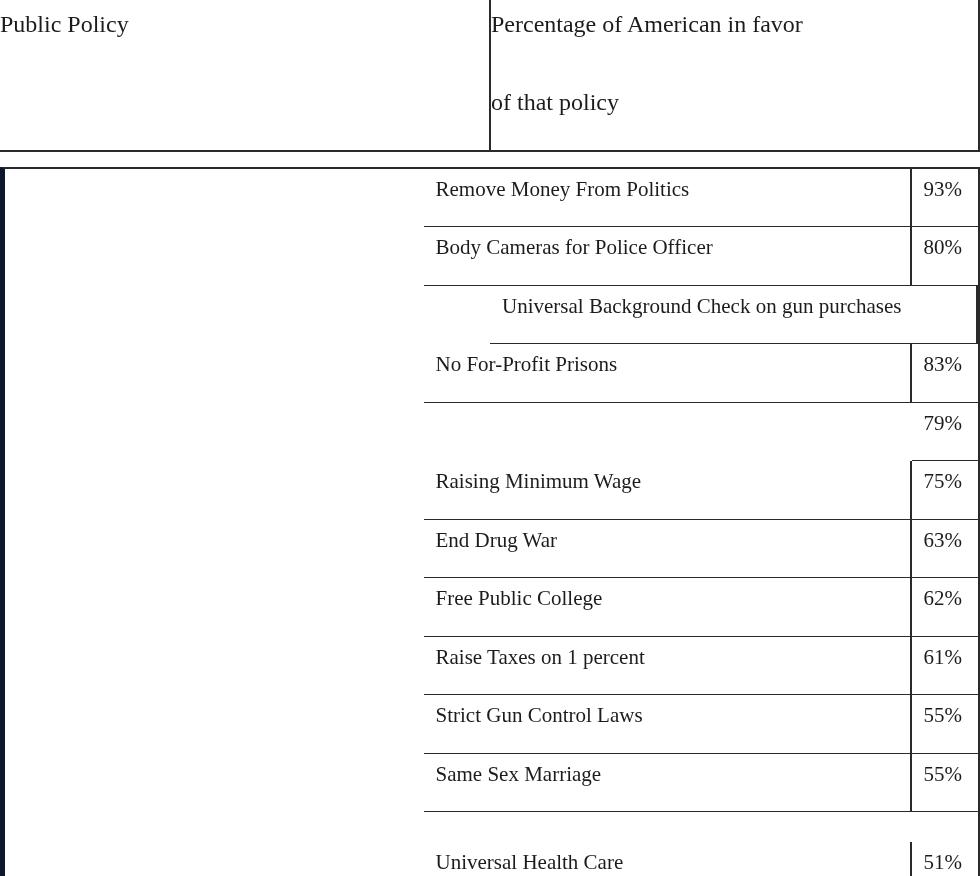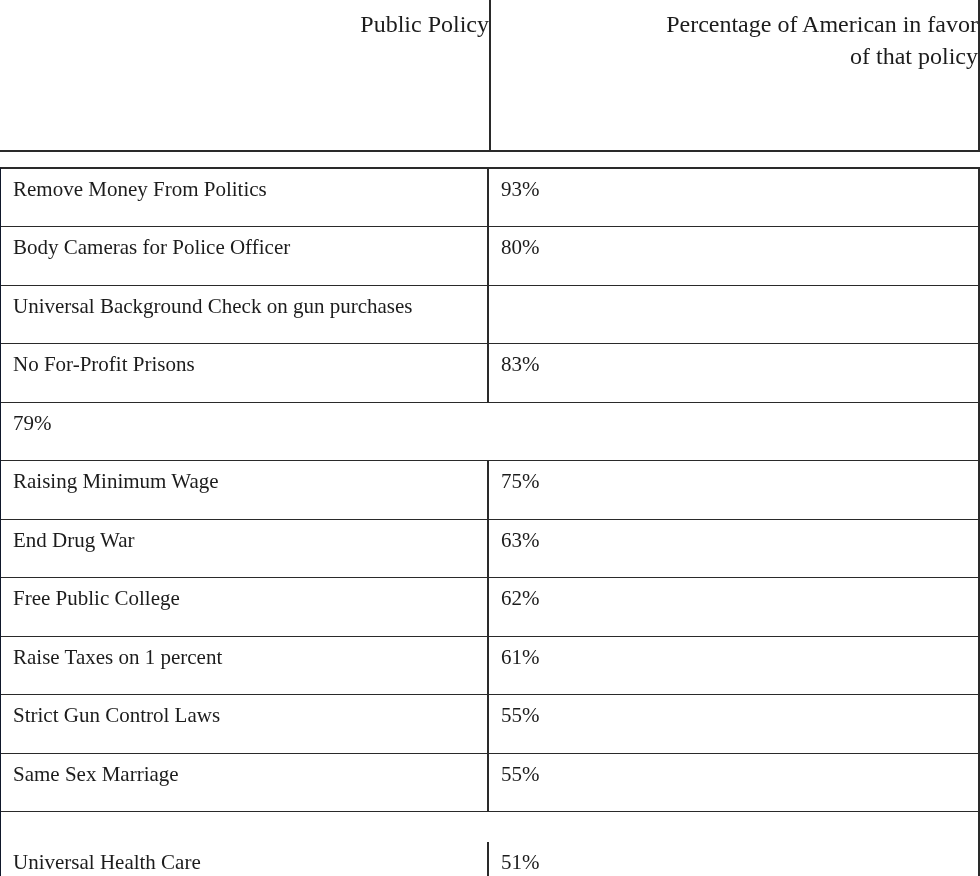--- a/index.html
+++ b/index.html
@@ -19,47 +19,48 @@
   
   .header-table {
     display: flex;
     width: 980px;
     height: 152px;
     border-bottom: 2px solid #2a2a2a;
     border-right: 2px solid #2a2a2a;
   }
   .h-cell-left {
     width: 489px;
-    text-align: right;
+    text-align: left;
     padding-top: 8px;
     font-size: 24px;
     line-height: 32px;
   }
   .h-cell-right {
     flex: 1;
     border-left: 2px solid #2a2a2a;
-    text-align: right;
+    text-align: left;
     padding-top: 8px;
     font-size: 24px;
     line-height: 32px;
   }
-  .h-line2 { }
+  .h-line2 { margin-top: 46px; }
 
   
   .table-gap { height: 15px; background: #ffffff; }
 
   
   .body-table {
     display: flex;
     flex-direction: column;
     width: 980px;
     height: 709px;
     border-top: 2px solid #2a2a2a;
-    border-left: 1px solid #0f172a;
+    border-left: 5px solid #0f172a;
     border-right: 2px solid #2a2a2a;
+    align-items: flex-end;
   }
   .row {
     display: flex;
     height: 59px;
     border-bottom: 1px solid #2a2a2a;
   }
   .row:last-child {
     border-bottom: none;
     flex: 1;
     margin-top: 30px;

